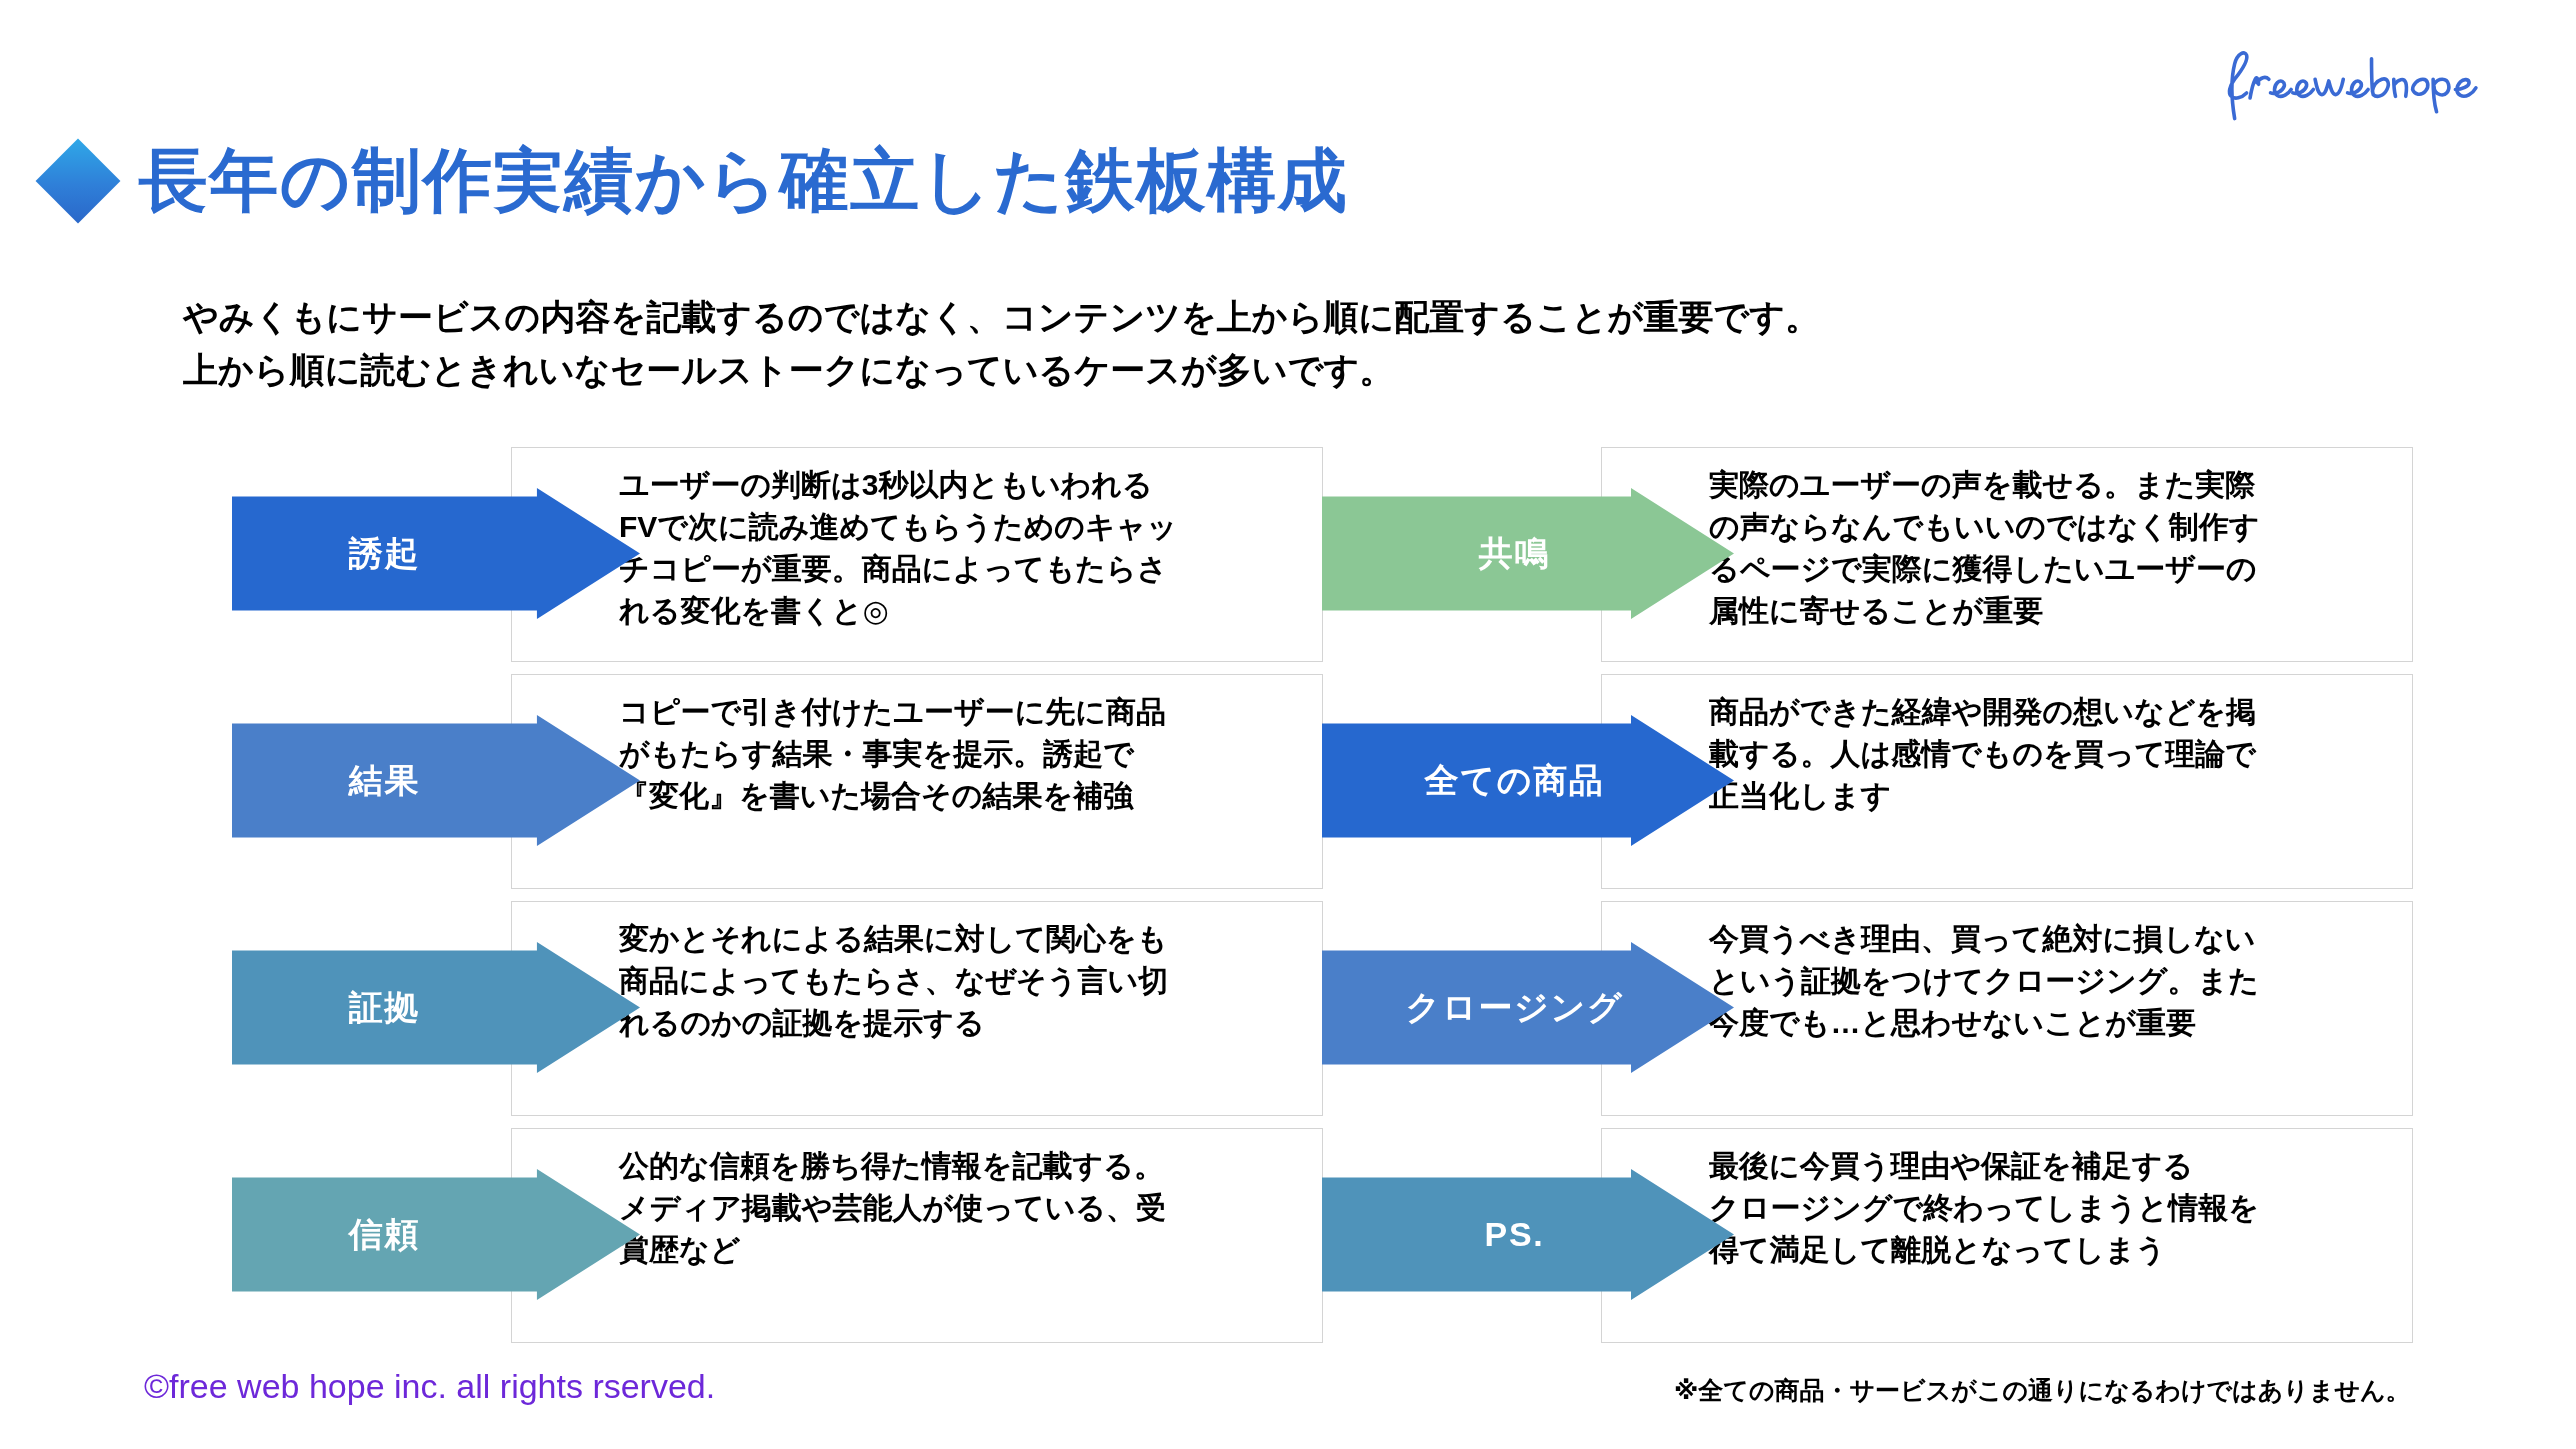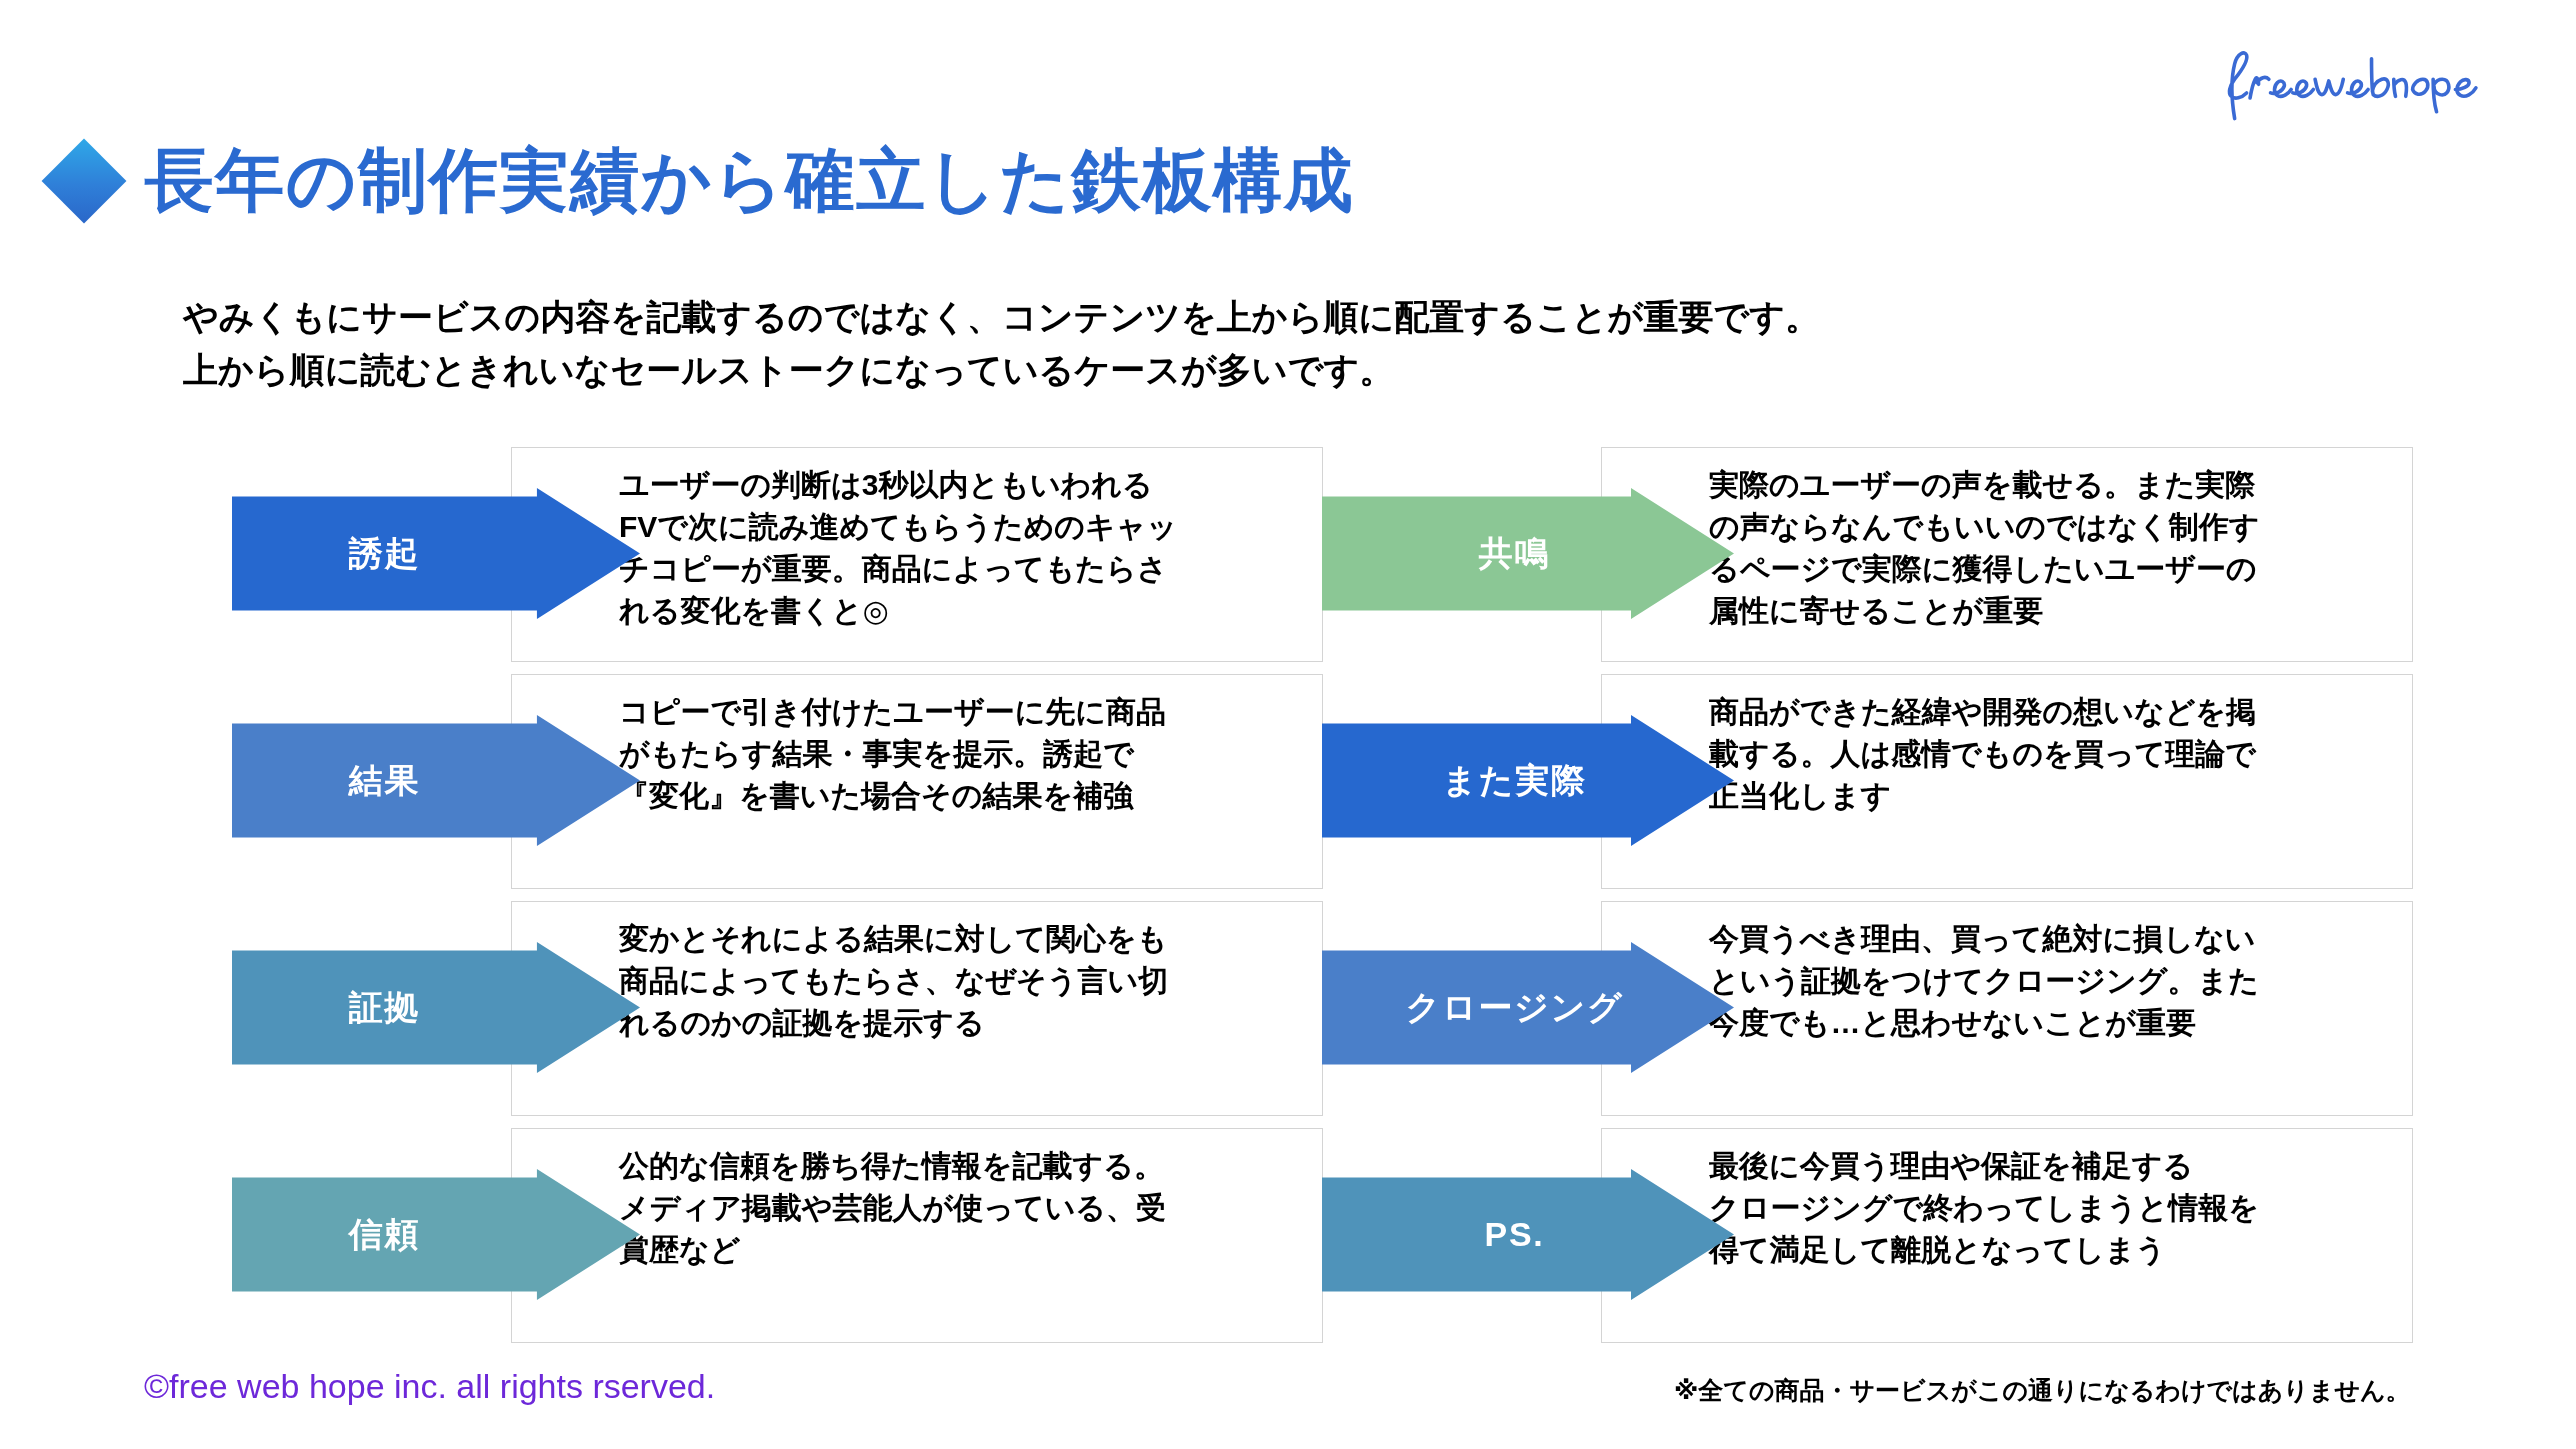--- a/index.html
+++ b/index.html
@@ -24,21 +24,21 @@
     left: 2222px;
     width: 258px;
     height: 77px;
   }
   .logo svg { display: block; }
 
   
   .title-row {
     position: absolute;
     top: 129px;
-    left: 38px;
+    left: 32px;
     display: flex;
     align-items: center;
     height: 103px;
     text-align: right;
   }
   .diamond {
     width: 60px;
     height: 60px;
     margin-left: 15.5px;
     margin-right: 31px;
@@ -270,21 +270,21 @@
     <div class="step">
       <div class="panel">
         <div class="panel-text">商品ができた経緯や開発の想いなどを掲
 載する。人は感情でものを買って理論で
 正当化します</div>
       </div>
       <div class="arrow">
         <svg viewBox="0 0 480 152" preserveAspectRatio="none" aria-hidden="true">
           <path d="M0 10 L360 10 L360 0 L480 76 L360 152 L360 142 L0 142 Z" fill="#2668cf"></path>
         </svg>
-        <div class="arrow-label">また実際</div>
+        <div class="arrow-label">全ての商品</div>
       </div>
     </div>
 
     <div class="step">
       <div class="panel">
         <div class="panel-text">今買うべき理由、買って絶対に損しない
 という証拠をつけてクロージング。また
 今度でも…と思わせないことが重要</div>
       </div>
       <div class="arrow">

